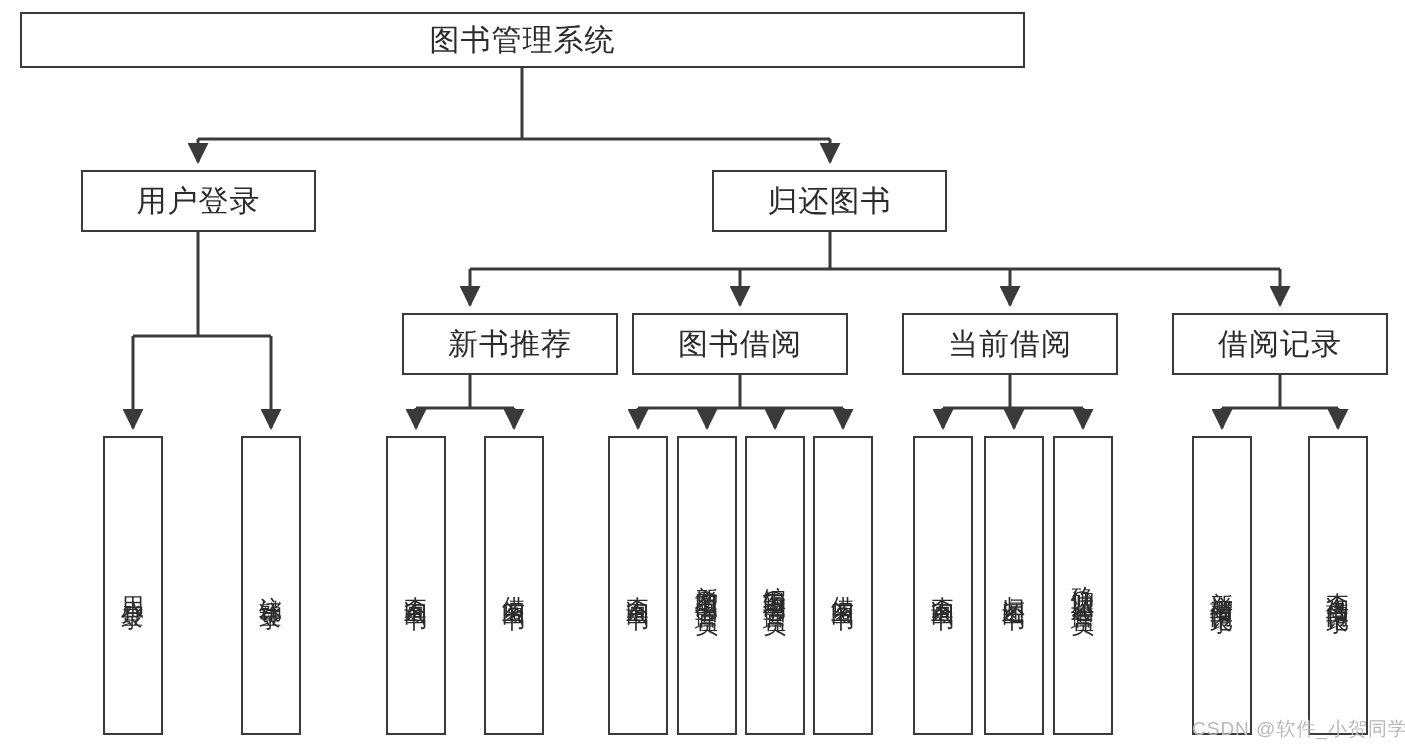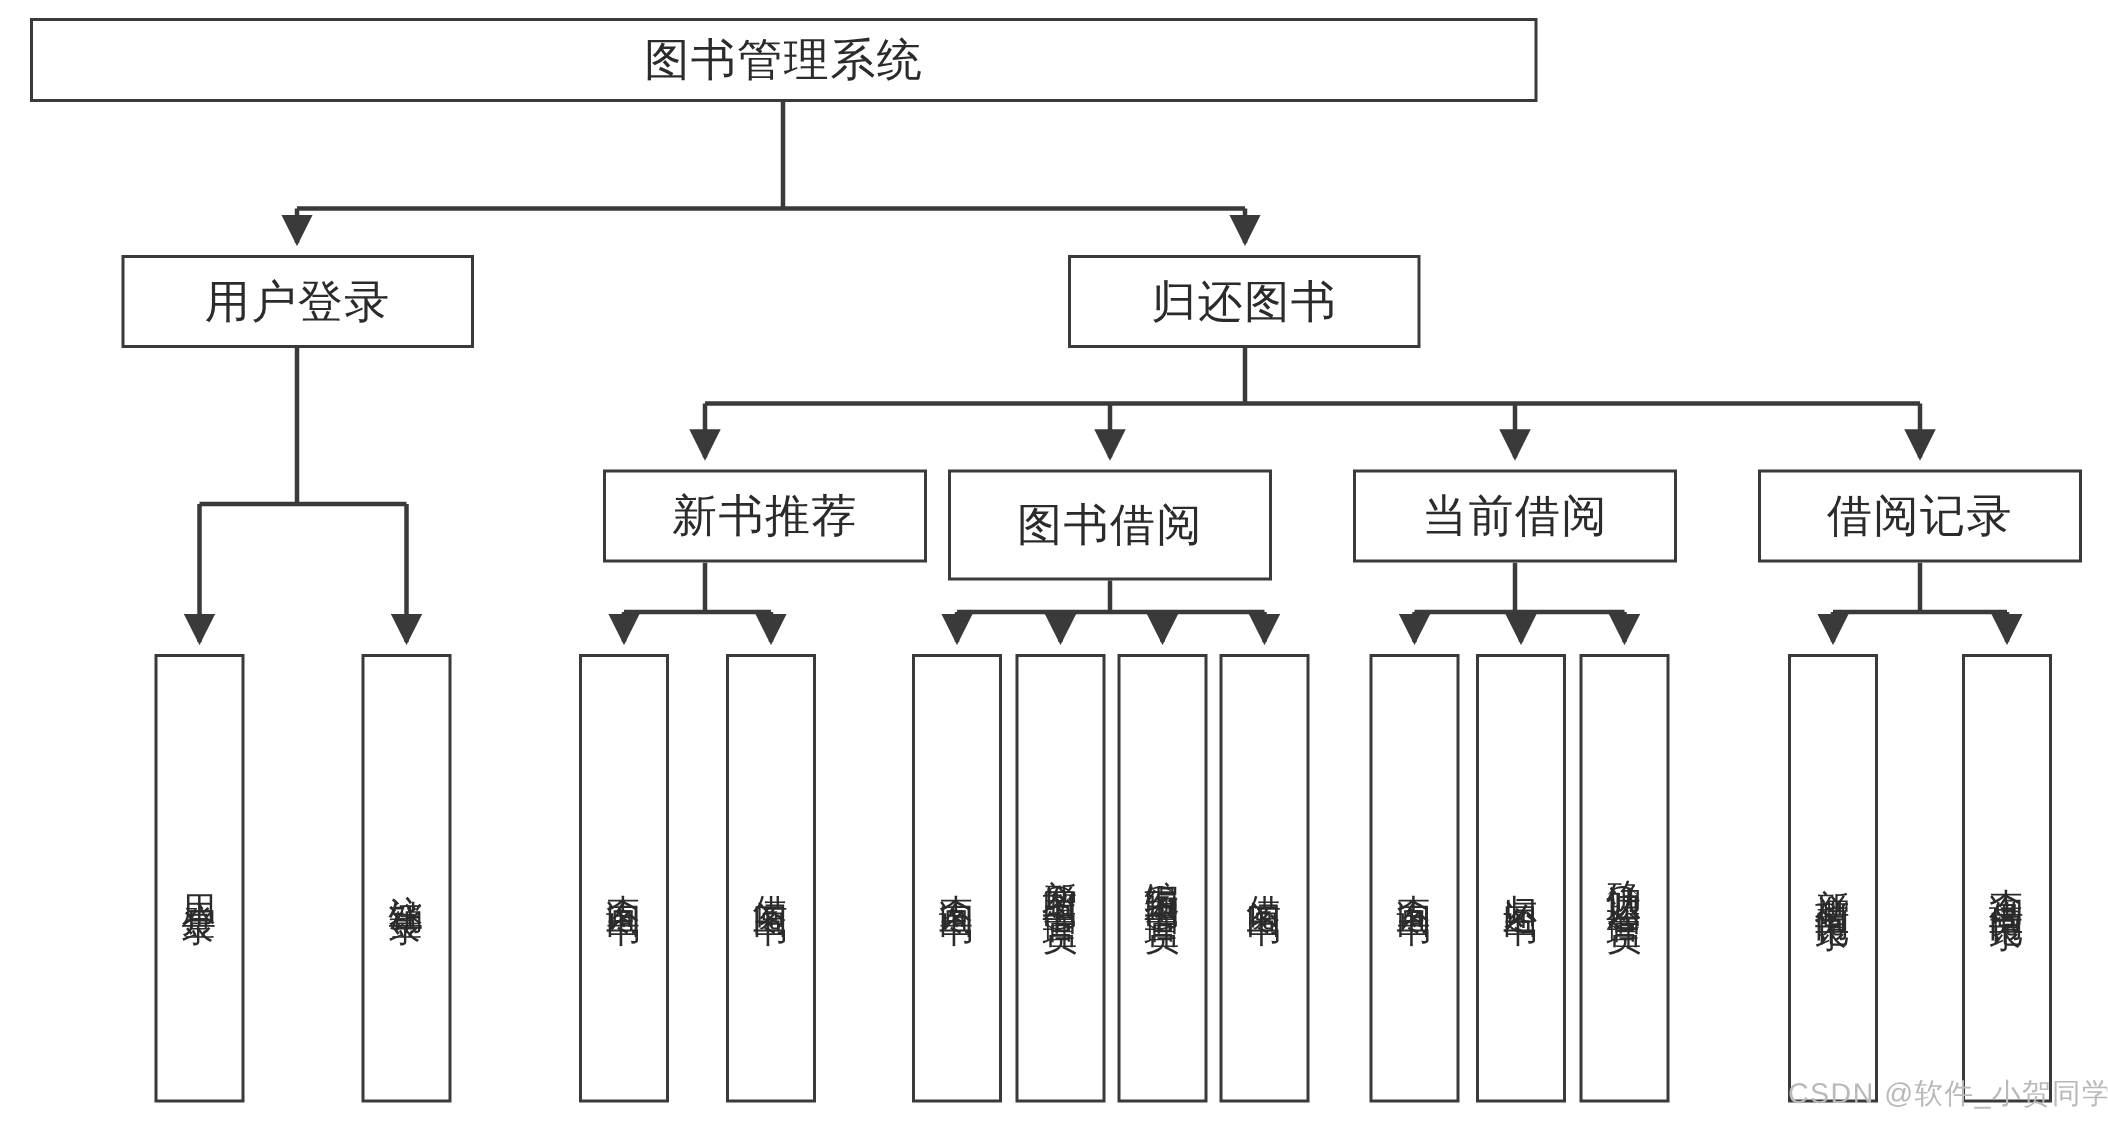--- a/index.html
+++ b/index.html
@@ -76,21 +76,21 @@
   <div class="node h" id="node-l2-0" style="left: 81px; top: 170px; width: 235px; height: 62px;">
     <span class="lbl">用户登录</span>
   </div>
   <div class="node h" id="node-l2-1" style="left: 712px; top: 170px; width: 235px; height: 62px;">
     <span class="lbl">归还图书</span>
   </div>
 
   <div class="node h" id="node-l3-0" style="left: 362px; top: 313px; width: 216px; height: 62px; margin-left: 40px;">
     <span class="lbl">新书推荐</span>
   </div>
-  <div class="node h" id="node-l3-1" style="left: 632px; top: 313px; width: 216px; height: 74px;">
+  <div class="node h" id="node-l3-1" style="left: 632px; top: 313px; width: 216px; height: 62px;">
     <span class="lbl">图书借阅</span>
   </div>
   <div class="node h" id="node-l3-2" style="left: 902px; top: 313px; width: 216px; height: 62px;">
     <span class="lbl">当前借阅</span>
   </div>
   <div class="node h" id="node-l3-3" style="left: 1172px; top: 313px; width: 216px; height: 62px;">
     <span class="lbl">借阅记录</span>
   </div>
 
   <div class="node v" id="node-leaf-0" style="left: 103px; top: 436px; width: 60px; height: 299px;">

